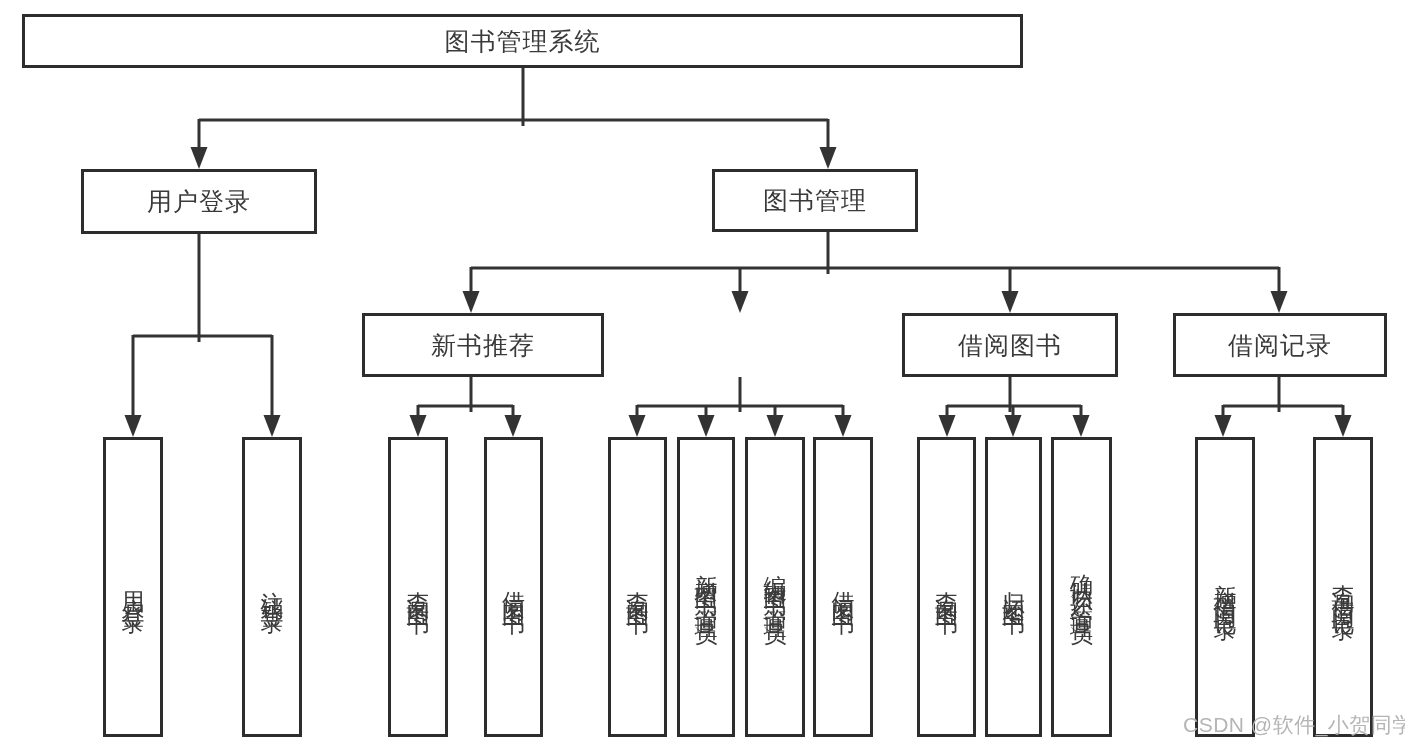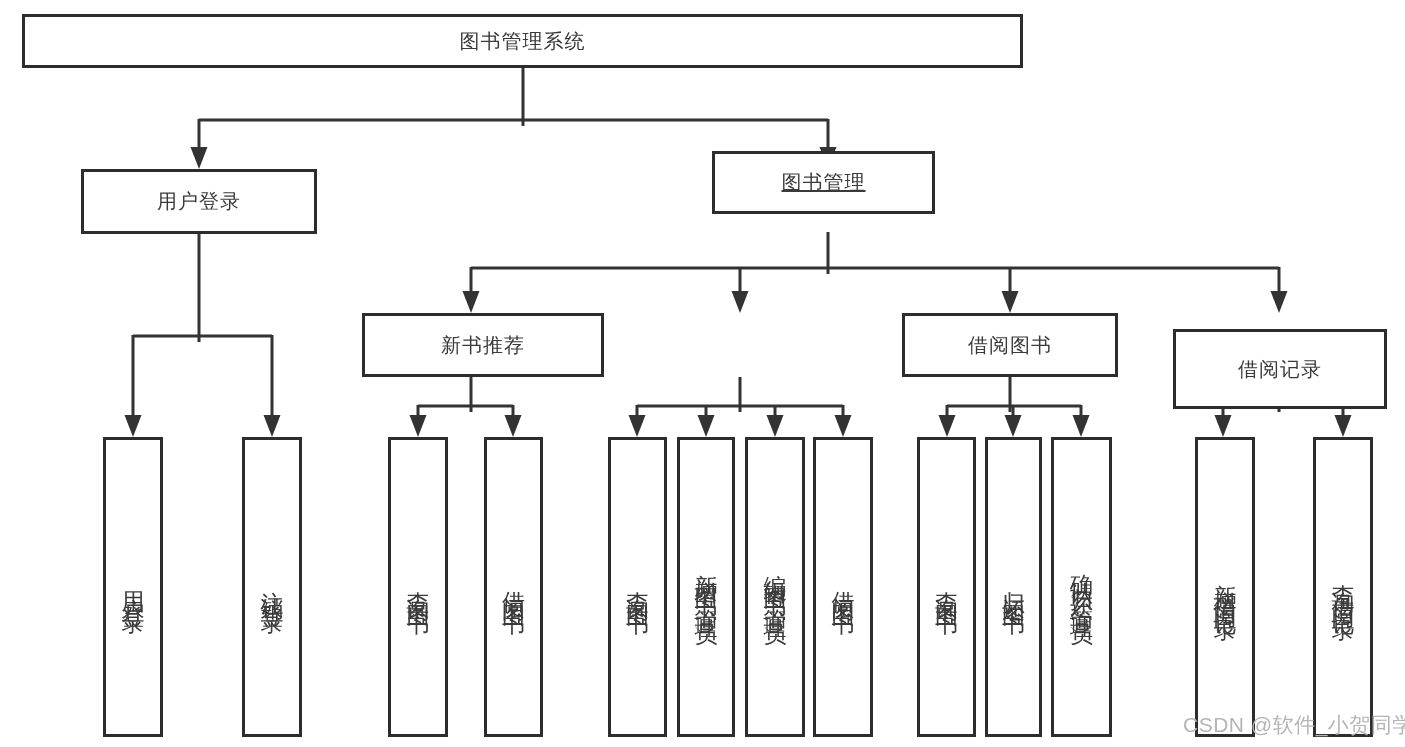--- a/index.html
+++ b/index.html
@@ -26,21 +26,21 @@
     box-sizing: border-box;
     background: #ffffff;
     border: 3px solid #2d2d2d;
     display: flex;
     align-items: center;
     justify-content: center;
     z-index: 2;
     color: #3a3a3a;
   }
   .node.h {
-    font-size: 20px;
+    font-size: 25px;
     letter-spacing: 1px;
     white-space: nowrap;
   }
   .node.v {
     font-size: 23px;
   }
   .node.v .vtext {
     writing-mode: vertical-rl;
     text-orientation: mixed;
     letter-spacing: 7px;
@@ -139,31 +139,31 @@
     </g>
   </svg>
 
   <div class="node h" style="left:22px; top:14px; width:1001px; height:54px;">
     <span>图书管理系统</span>
   </div>
 
   <div class="node h" style="left:81px; top:169px; width:236px; height:65px;">
     <span>用户登录</span>
   </div>
-  <div class="node h" style="left:712px; top:151px; width:223px; height:63px;text-decoration:underline;">
+  <div class="node h" style="left:712px; top:169px; width:206px; height:63px;">
     <span>图书管理</span>
   </div>
 
   <div class="node h" style="left:362px; top:313px; width:242px; height:64px;">
     <span>新书推荐</span>
   </div>
   <div class="node h" style="left:902px; top:313px; width:216px; height:64px;">
     <span>借阅图书</span>
   </div>
-  <div class="node h" style="left:1173px; top:313px; width:214px; height:80px;margin-top:16px;">
+  <div class="node h" style="left:1173px; top:313px; width:214px; height:64px;">
     <span>借阅记录</span>
   </div>
 
   <div class="node v" style="left:103px; top:437px; width:60px; height:300px;">
     <span class="vtext">用户登录</span>
   </div>
   <div class="node v" style="left:242px; top:437px; width:60px; height:300px;">
     <span class="vtext">注销登录</span>
   </div>
 

